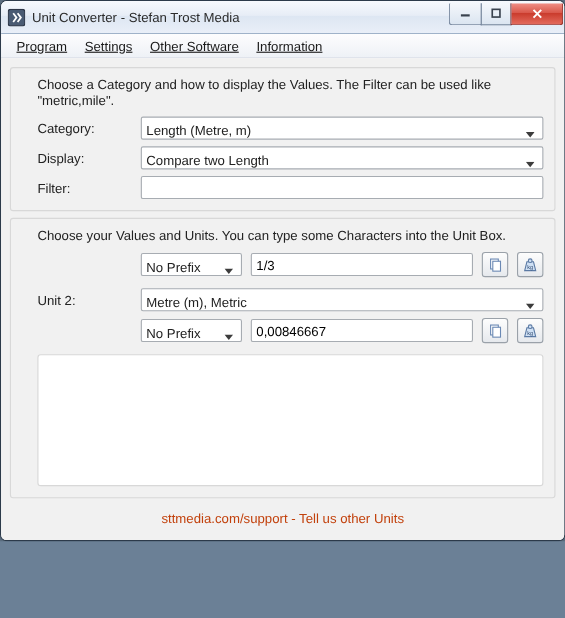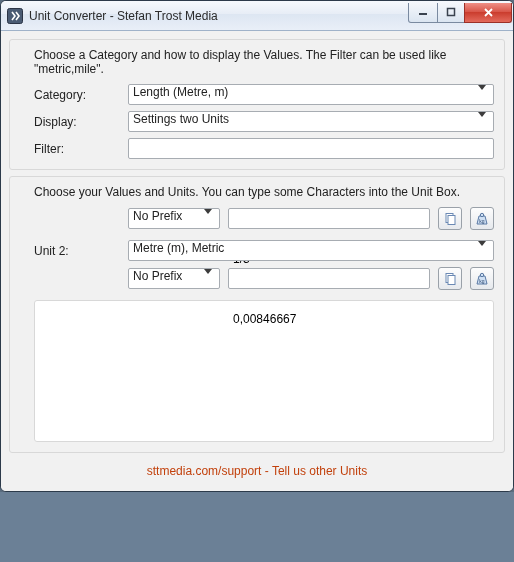--- a/index.html
+++ b/index.html
@@ -108,21 +108,21 @@
     width: 86px;
     color: #222;
   }
   .combo, .textin {
     flex: 1;
     height: 21px;
     background: #fff;
     border: 1px solid #a7acb2;
     border-radius: 2px;
     display: flex;
-    align-items: flex-start;
+    align-items: flex-end;
     padding: 0 4px;
     font-size: 12px;
     color: #222;
     position: relative;
   }
   .combo .txt { flex:1; overflow:hidden; white-space:nowrap; }
   .combo .arrow {
     width: 14px;
     display:flex; align-items:center; justify-content:center;
     color:#3c3c3c;
@@ -184,40 +184,46 @@
           </svg>
       </div>
       <div class="win-btn close">
         <svg width="11" height="11">
             <path d="M2 2 L9 9 M9 2 L2 9" stroke="#fff" stroke-width="1.8"></path>
           </svg>
       </div>
     </div>
   </div>
 
+  <div class="menubar">
+    <div class="menu-item"><u>Program</u></div>
+    <div class="menu-item"><u>Settings</u></div>
+    <div class="menu-item"><u>Other Software</u></div>
+    <div class="menu-item"><u>Information</u></div>
+  </div>
 
   <div class="client">
 
     <div class="group">
       <div class="hint">Choose a Category and how to display the Values. The Filter can be used like "metric,mile".</div>
       <div class="row">
         <div class="lbl">Category:</div>
         <div class="combo">
           <span class="txt">Length (Metre, m)</span>
           <span class="arrow">
             <svg width="8" height="6">
                 <path d="M0 0 L8 0 L4 5 Z" fill="#3c3c3c"></path>
               </svg>
           </span>
         </div>
       </div>
       <div class="row">
         <div class="lbl">Display:</div>
         <div class="combo">
-          <span class="txt">Settings two Units</span>
+          <span class="txt">Compare two Length</span>
           <span class="arrow">
             <svg width="8" height="6">
                 <path d="M0 0 L8 0 L4 5 Z" fill="#3c3c3c"></path>
               </svg>
           </span>
         </div>
       </div>
       <div class="row">
         <div class="lbl">Filter:</div>
         <div class="textin">

